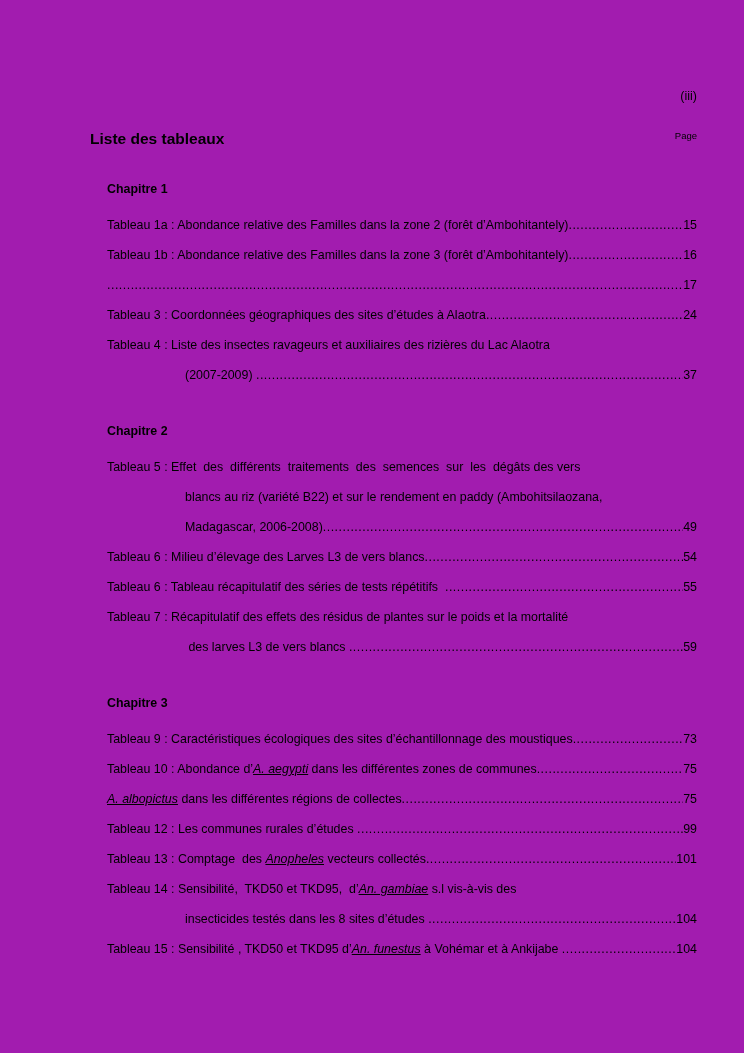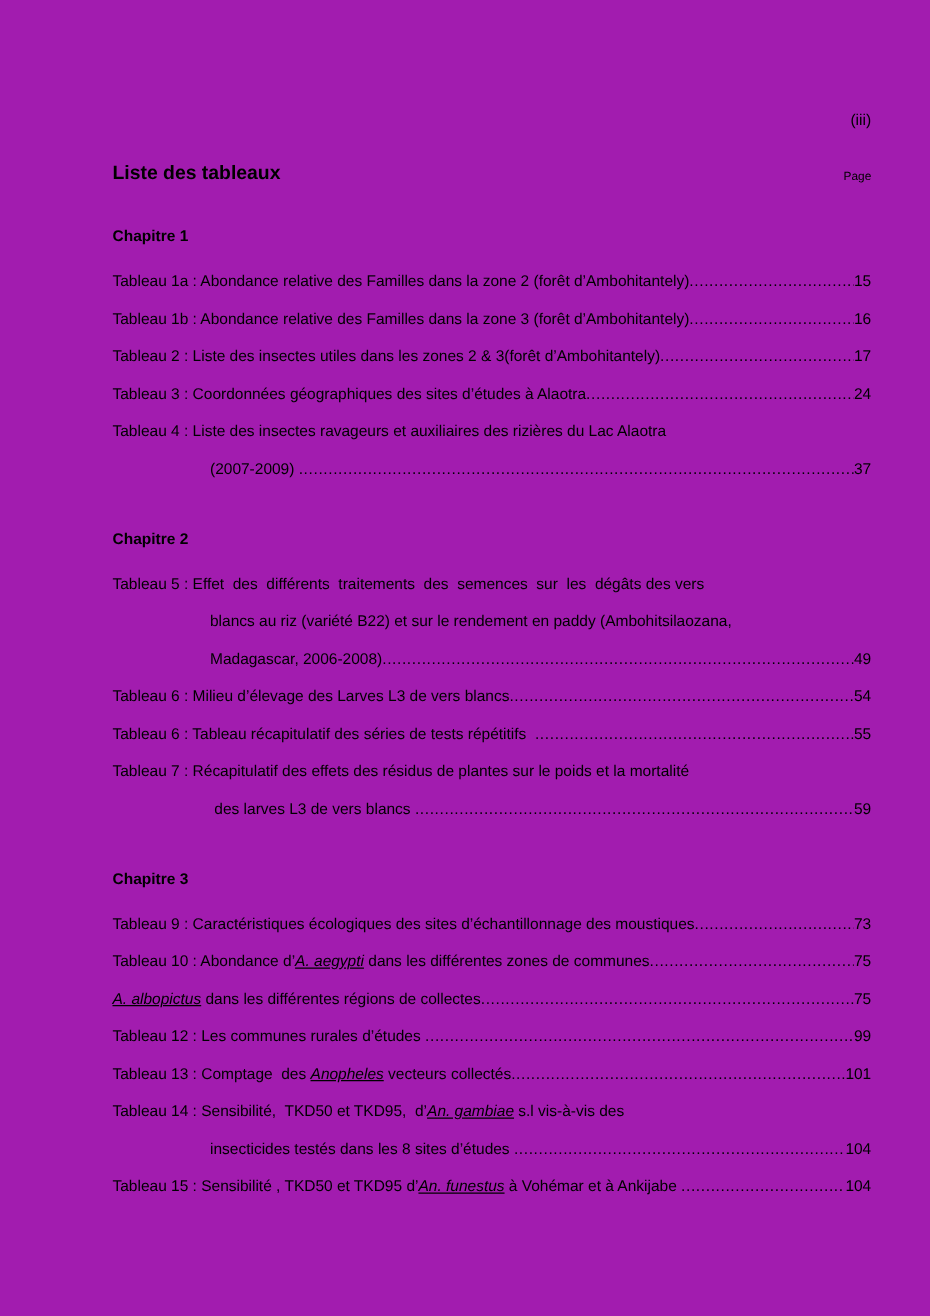--- a/index.html
+++ b/index.html
@@ -17,33 +17,33 @@
   .folio {
     margin-top: 88px;
     text-align: right;
     font-size: 12.5px;
     line-height: 16px;
   }
   .header-row {
     margin-top: 26px;
     display: flex;
     justify-content: space-between;
-    align-items: flex-end;
+    align-items: flex-start;
   }
   .doc-title {
     margin: 0;
     font-size: 15.5px;
     font-weight: bold;
     line-height: 18px;
   }
   .page-col-label {
     font-size: 9.5px;
     line-height: 12px;
   }
-  .chapter { margin-top: 26px; }
+  .chapter { margin-top: 26px; margin-left: 17px; }
   .chapter-title {
     margin: 0;
     font-size: 12.4px;
     font-weight: bold;
     line-height: 30px;
   }
   .entries { margin-top: 6px; }
   .line {
     display: flex;
     align-items: center;
@@ -87,21 +87,20 @@
           </div>
           <div class="entry">
             <div class="line">
               <span class="seg">Tableau 1b : Abondance relative des Familles dans la zone 3 (forêt d’Ambohitantely)</span>
               <span class="leader"></span>
               <span class="page-num">16</span>
             </div>
           </div>
           <div class="entry">
             <div class="line">
-              <span class="seg">Tableau 2 : Liste des insectes utiles dans les zones 2 &amp; 3(forêt d’Ambohitantely)</span>
               <span class="leader"></span>
               <span class="page-num">17</span>
             </div>
           </div>
           <div class="entry">
             <div class="line">
               <span class="seg">Tableau 3 : Coordonnées géographiques des sites d’études à Alaotra</span>
               <span class="leader"></span>
               <span class="page-num">24</span>
             </div>

